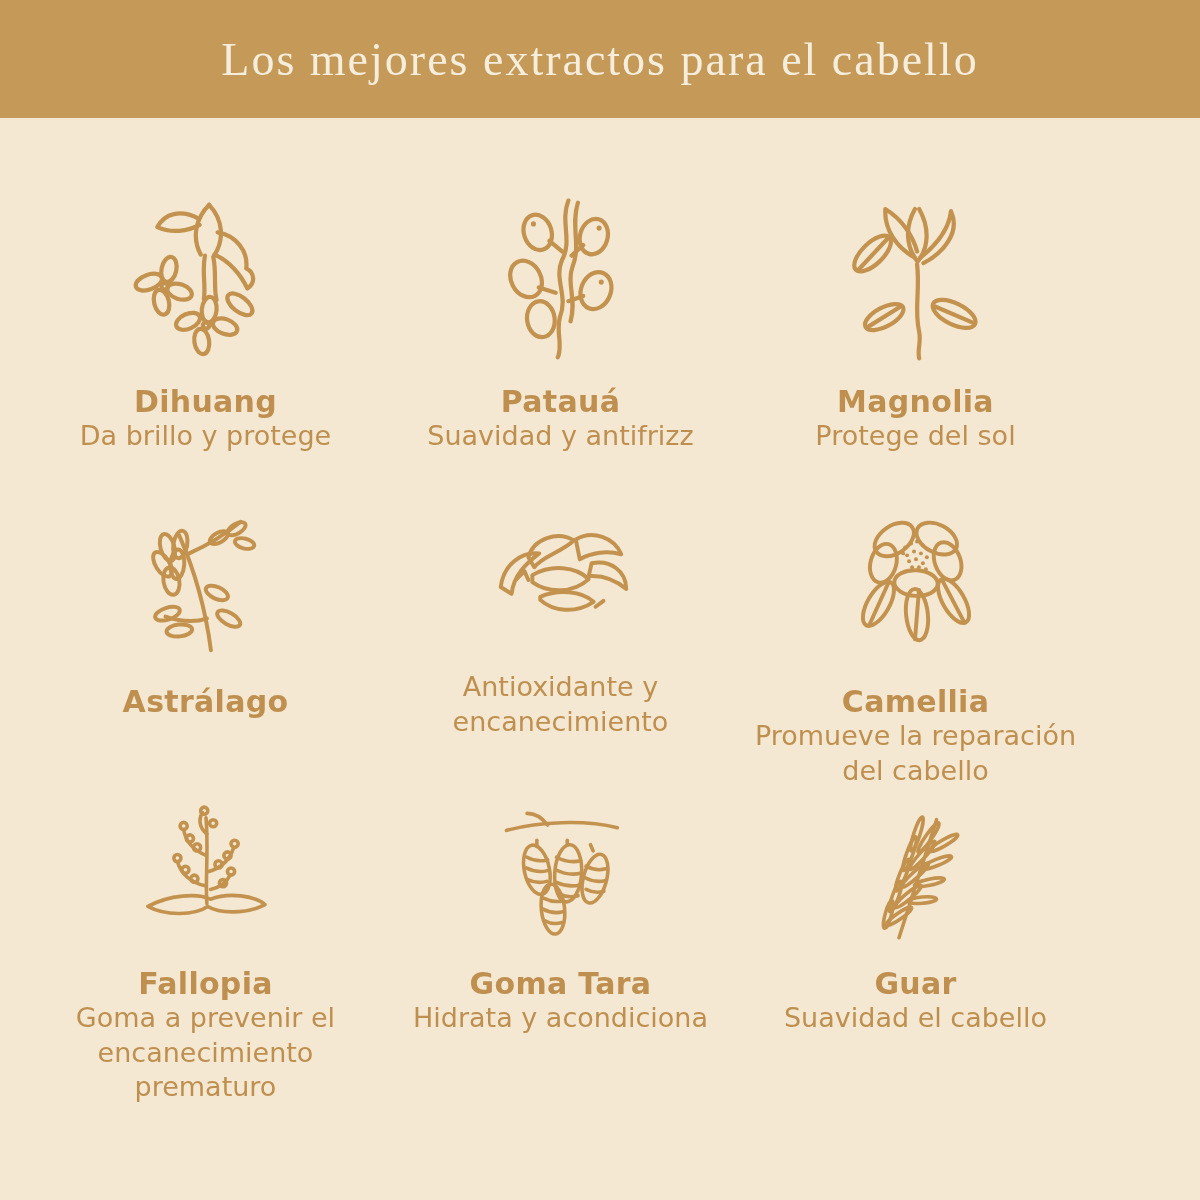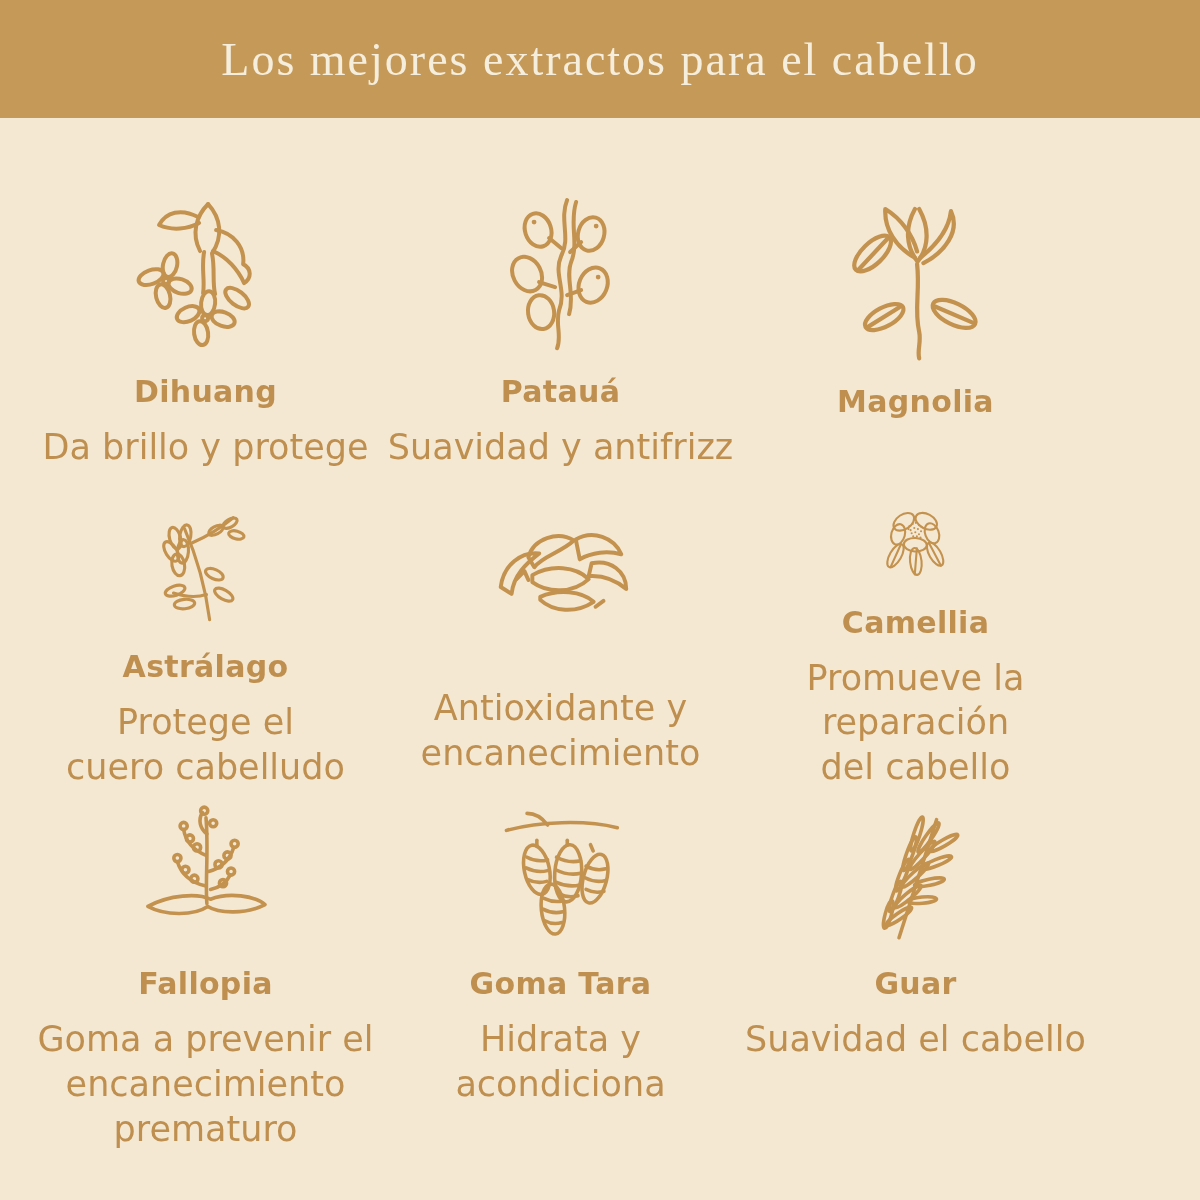--- a/index.html
+++ b/index.html
@@ -47,21 +47,21 @@
     height:100%;width:auto;
     stroke:var(--line);fill:none;
     stroke-width:4;stroke-linecap:round;stroke-linejoin:round;
   }
   .art .dot{fill:var(--line);stroke:none}
   .cell h2{
     margin-top:14px;font-size:30px;font-weight:bold;color:var(--text);
     letter-spacing:.3px;
   }
   .cell p{
-    margin-top:16px;font-size:35px;font-weight:normal;color:var(--text);
+    margin-top:0;font-size:27px;font-weight:normal;color:var(--text);
     line-height:1.28;white-space:pre-line;
   }
 </style>
 </head>
 <body>
 
 <div class="poster">
 
   <header class="banner">
     <h1>Los mejores extractos para el cabello</h1>
@@ -128,20 +128,21 @@
           <path d="M86,70 C89,96 83,112 88,134 C90,144 86,151 88,159"></path>
           <ellipse cx="44" cy="60" rx="22" ry="10" transform="rotate(-44 44 60)"></ellipse>
           <path d="M30,76 L58,46"></path>
           <ellipse cx="55" cy="120" rx="20" ry="9" transform="rotate(-28 55 120)"></ellipse>
           <path d="M40,129 L69,111"></path>
           <ellipse cx="121" cy="117" rx="22" ry="10" transform="rotate(26 121 117)"></ellipse>
           <path d="M103,110 L138,125"></path>
         </svg>
       </div>
       <h2>Magnolia</h2>
+      <p>Protege del sol</p>
     </section>
 
     <section class="cell">
       <div class="art">
         <svg viewBox="0 0 170 170">
           <path d="M58,34 C72,66 84,104 90,150"></path>
           <path d="M68,52 C86,44 103,34 120,20"></path>
           <ellipse cx="98" cy="36" rx="10" ry="5" transform="rotate(-28 98 36)"></ellipse>
           <ellipse cx="116" cy="27" rx="10" ry="5" transform="rotate(-30 116 27)"></ellipse>
           <ellipse cx="124" cy="42" rx="10" ry="5" transform="rotate(14 124 42)"></ellipse>
@@ -151,22 +152,20 @@
           <ellipse cx="56" cy="63" rx="7" ry="15" transform="rotate(4 56 63)"></ellipse>
           <ellipse cx="50" cy="80" rx="8" ry="14" transform="rotate(-10 50 80)"></ellipse>
           <path d="M86,118 C70,123 56,120 44,116"></path>
           <ellipse cx="46" cy="113" rx="13" ry="6" transform="rotate(-18 46 113)"></ellipse>
           <ellipse cx="58" cy="130" rx="13" ry="6" transform="rotate(-6 58 130)"></ellipse>
           <ellipse cx="108" cy="118" rx="13" ry="6" transform="rotate(30 108 118)"></ellipse>
           <ellipse cx="96" cy="92" rx="12" ry="6" transform="rotate(24 96 92)"></ellipse>
         </svg>
       </div>
       <h2>Astrálago</h2>
-      <p>Protege el
-cuero cabelludo</p>
     </section>
 
     <section class="cell">
       <div class="art">
         <svg viewBox="0 0 170 170">
           <path d="M24,86 C27,63 45,50 63,52 C50,62 37,74 35,93 Z"></path>
           <path d="M52,56 C57,37 82,29 98,39 C85,51 66,55 58,66 Z"></path>
           <path d="M100,38 C117,28 139,36 146,53 C132,49 116,51 104,58 Z"></path>
           <path d="M116,62 C135,58 151,70 151,88 C139,78 126,74 113,75 Z"></path>
           <path d="M56,74 C75,63 100,65 113,78 C97,93 71,92 56,81 Z"></path>

